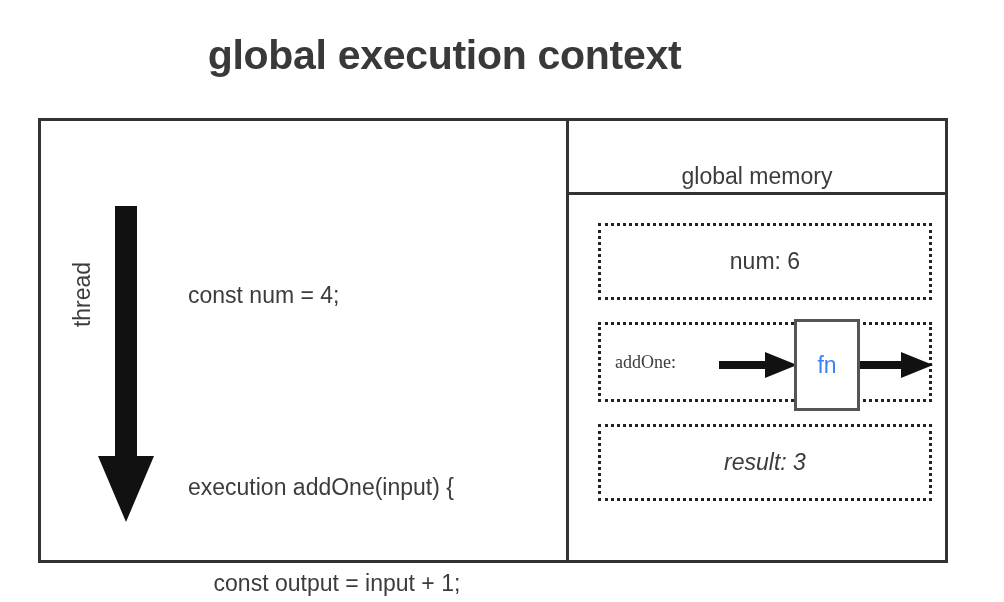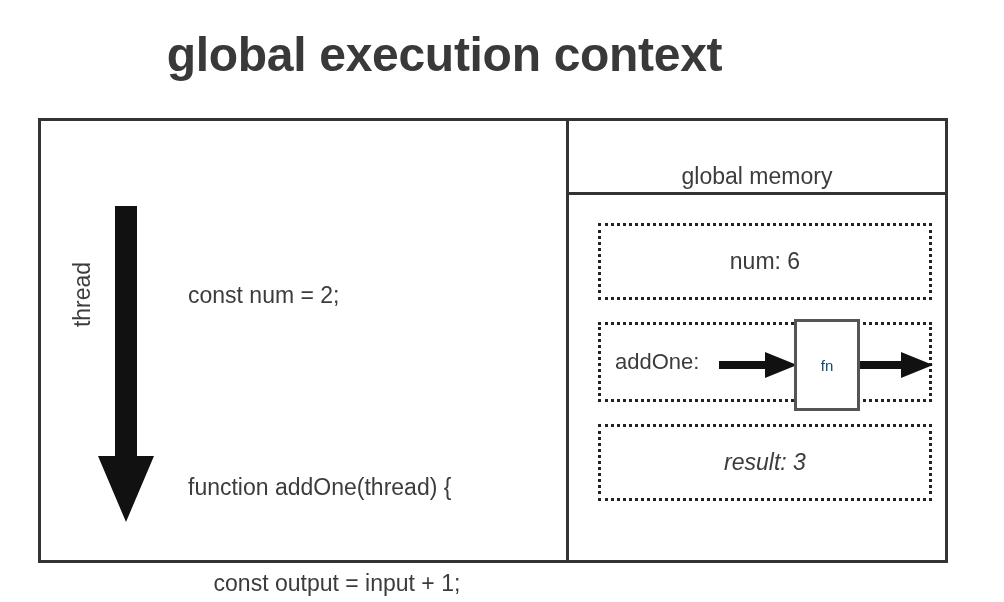--- a/index.html
+++ b/index.html
@@ -16,21 +16,21 @@
     overflow: hidden;
     position: relative;
   }
 
   #page-title {
     position: absolute;
     left: 0;
     top: 30px;
     width: 889px;
     text-align: center;
-    font-size: 48px;
+    font-size: 41px;
     font-weight: bold;
     letter-spacing: -0.3px;
     color: #393939;
     line-height: 50px;
     white-space: nowrap;
   }
 
   
   #diagram-frame {
     position: absolute;
@@ -141,67 +141,68 @@
     justify-content: center;
     font-size: 23px;
     color: #3c3c3c;
   }
   .mem-slot.slot-num    { top: 28px;  height: 77px; }
   .mem-slot.slot-addone { top: 127px; height: 80px; justify-content: flex-start; padding-left: 14px; }
   .mem-slot.slot-result { top: 229px; height: 77px; font-style: italic; }
 
   
   #addone-label {
-    font-size: 22px;
+    font-size: 18px;
     color: #3c3c3c;
     white-space: nowrap;
+    font-family: Liberation Serif, serif;
   }
   .mem-arrow {
     position: absolute;
     height: 26px;
   }
   #addone-arrow-in  { left: 118px; top: 27px; width: 78px; }
   #addone-arrow-out { left: 254px; top: 27px; width: 78px; }
 
   #fn-box {
     position: absolute;
     left: 193px;
     top: -6px;
     width: 66px;
     height: 92px;
     box-sizing: border-box;
     border: 3px solid #555555;
     background: #ffffff;
     display: flex;
     align-items: center;
     justify-content: center;
-    font-size: 15px;
-    color: #0c4a6e;
+    font-size: 23px;
+    color: #3b82f6;
     z-index: 5;
   }
 </style>
 </head>
 <body>
 
 <div id="page-title">global execution context</div>
 
 <div id="diagram-frame">
 
   <div id="thread-panel">
 
     <div id="thread-label">thread</div>
 
     <svg id="thread-arrow" viewBox="0 0 56 316" preserveAspectRatio="none" aria-hidden="true">
       <polygon points="17,0 39,0 39,250 56,250 28,316 0,250 17,250" fill="#111111"></polygon>
     </svg>
 
     <div id="code-block">
-      <span class="code-line">const num = 2;</span>
+      <span class="code-line">const num = 4;</span>
       <span class="code-line blank"></span>
-      <span class="code-line">function addOne(thread) {</span>
+      <span class="code-line">execution addOne(input) {</span>
       <span class="code-line">    const output = input + 1;</span>
       
       
       
       
     </div>
   </div>
 
   <div id="memory-panel">
 

